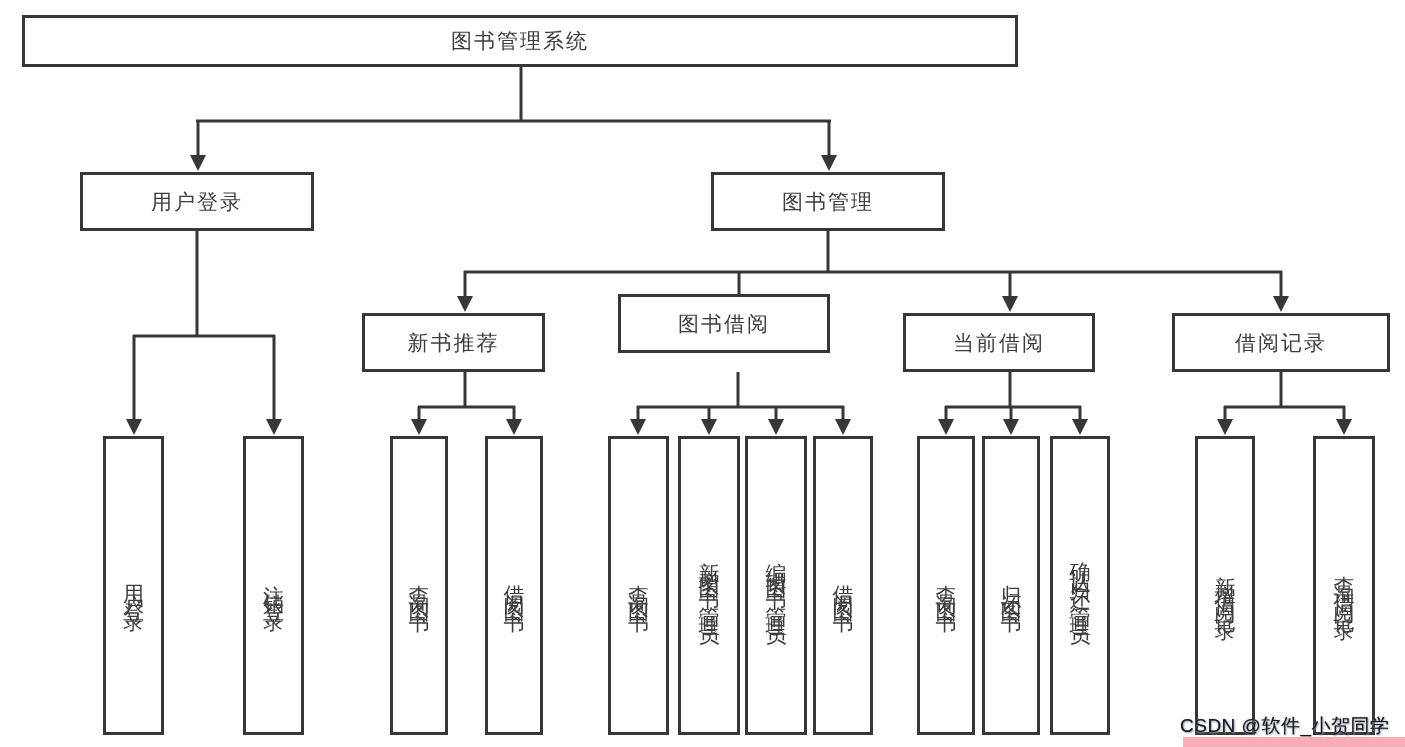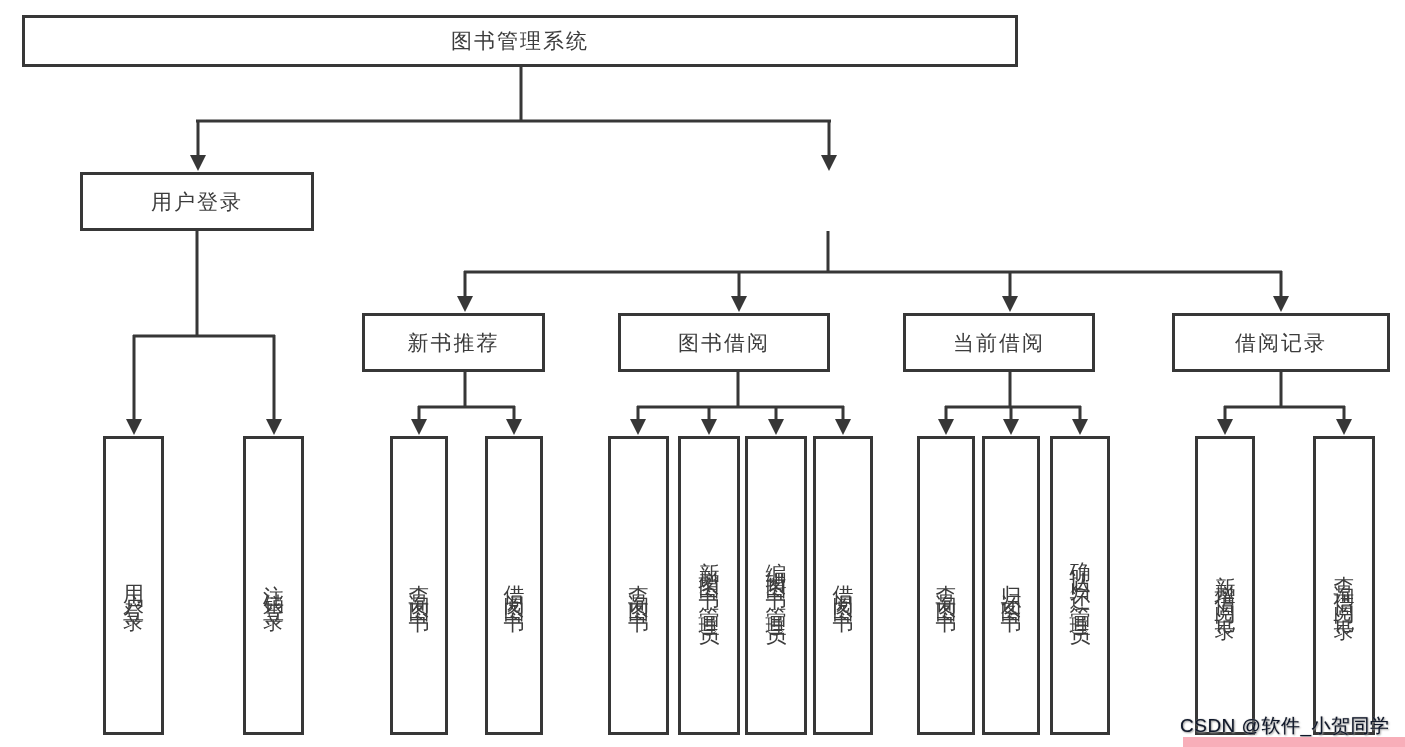--- a/index.html
+++ b/index.html
@@ -68,25 +68,28 @@
     </g>
   </svg>
 
   <div class="node h-node" style="left:22px; top:15px; width:996px; height:52px;">
     <span>图书管理系统</span>
   </div>
 
   <div class="node h-node" style="left:80px; top:172px; width:234px; height:59px;">
     <span>用户登录</span>
   </div>
+  <div class="node h-node" style="left:711px; top:172px; width:234px; height:59px;">
+    <span>图书管理</span>
+  </div>
 
   <div class="node h-node" style="left:362px; top:313px; width:183px; height:59px;">
     <span>新书推荐</span>
   </div>
-  <div class="node h-node" style="left:618px; top:313px; width:212px; height:59px;">
+  <div class="node h-node" style="left:618px; top:294px; width:212px; height:59px;">
     <span>图书借阅</span>
   </div>
   <div class="node h-node" style="left:903px; top:313px; width:192px; height:59px;">
     <span>当前借阅</span>
   </div>
   <div class="node h-node" style="left:1172px; top:313px; width:218px; height:59px;">
     <span>借阅记录</span>
   </div>
 
   <div class="node v-node" style="left:103px; top:436px; width:61px; height:299px;">

